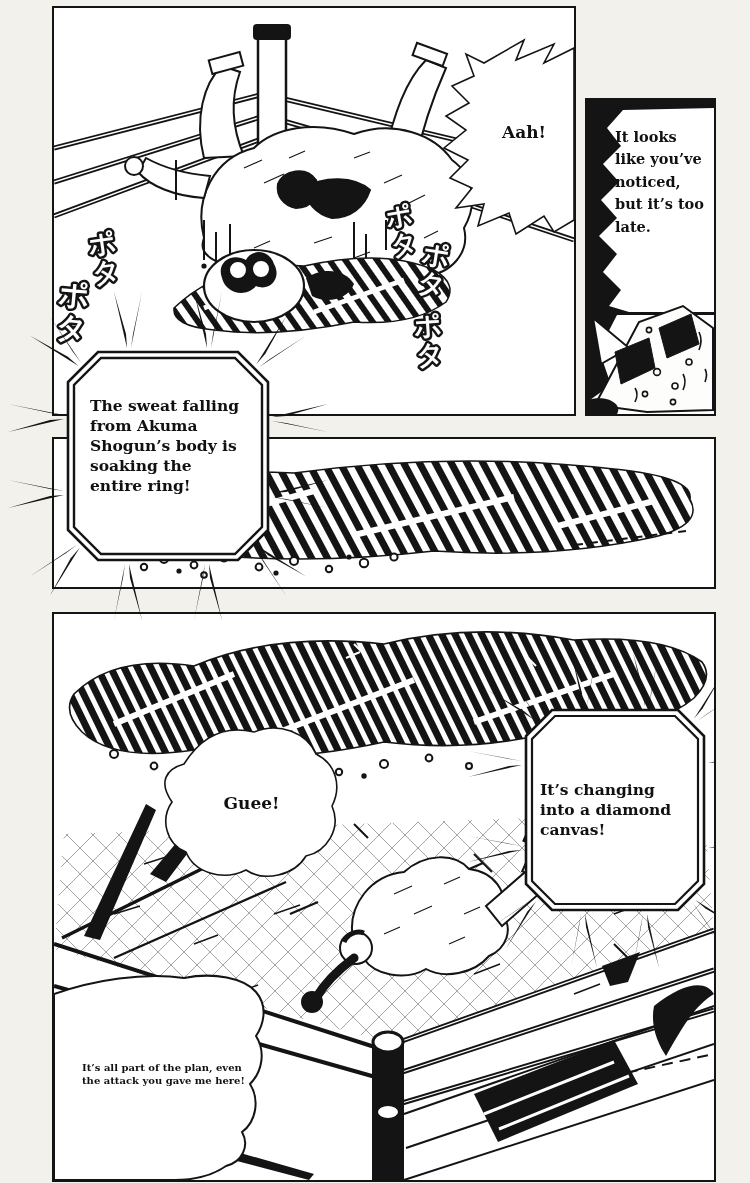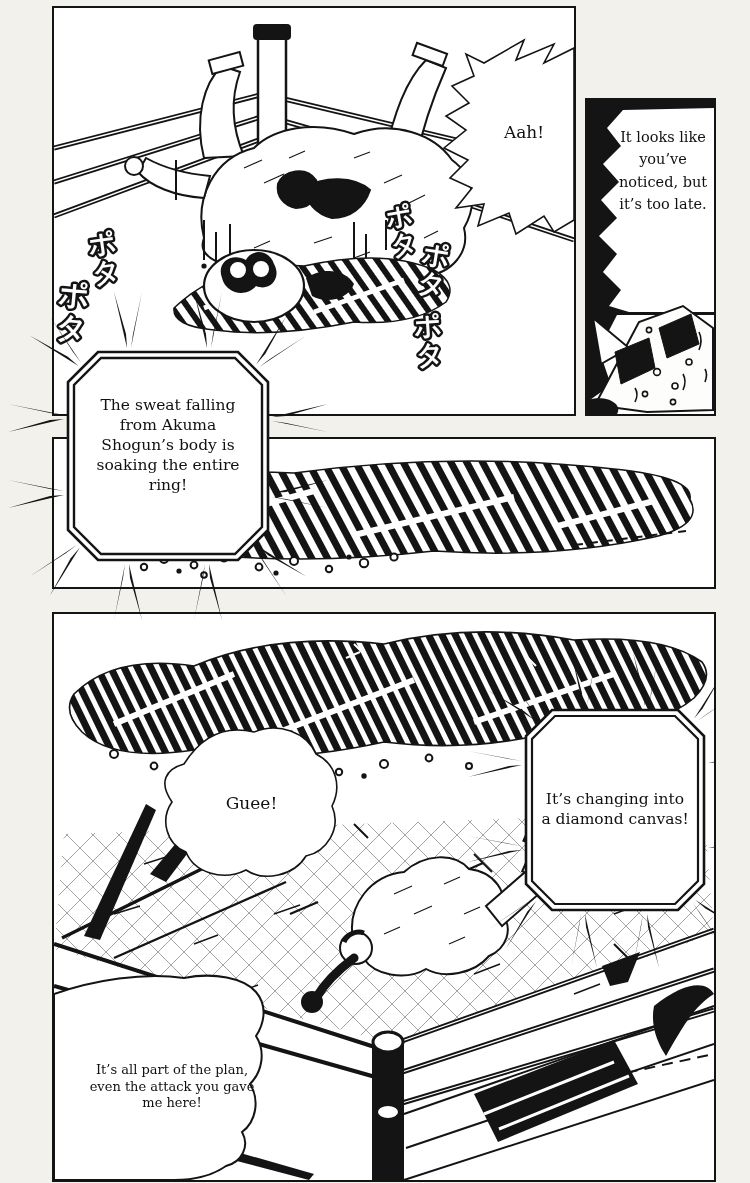--- a/index.html
+++ b/index.html
@@ -1,20 +1,20 @@
 <!DOCTYPE html>
 <html><head>
 <meta charset="utf-8">
 <style>
   html,body { margin:0; padding:0; }
   .page { position:relative; width:750px; height:1183px; background:#f3f1ec; overflow:hidden;
           font-family:"DejaVu Serif", serif; }
   .panel { position:absolute; background:#ffffff; border:2px solid #141414; box-sizing:border-box; }
   svg.art { position:absolute; left:0; top:0; width:100%; height:100%; display:block; }
-  .btext { position:absolute; font-weight:400; color:#111; text-align:center; line-height:1.28;
+  .btext { position:absolute; font-weight:700; color:#111; line-height:1.28;
            z-index:8; font-family:"DejaVu Serif", serif; }
   .flexc { display:flex; align-items:center; justify-content:center; }
   .bubble-layer { position:absolute; z-index:6; }
   .sfx-text { font-family:"DejaVu Sans", sans-serif; font-weight:700; }
 </style>
 </head>
 <body>
 
 <div class="page">
 
@@ -295,16 +295,16 @@
         <polygon points="501,102 621,102 644,125 644,267 621,290 501,290 478,267 478,125" fill="none" stroke="#141414" stroke-width="2.2"></polygon>
       </g>
 
       <g>
         <path d="M0,380 C40,366 90,358 130,364 C160,358 190,364 202,378 C214,392 210,410 202,422 C212,438 208,458 196,470 C206,486 202,508 188,518 C196,532 188,548 172,552 C158,562 140,566 120,566 L0,566 Z" fill="#ffffff" stroke="#141414" stroke-width="2"></path>
       </g>
     </svg>
 
     <div class="btext flexc" style="left:135px;top:165px;width:125px;height:50px;font-size:17px;">Guee!</div>
     <div class="btext flexc" style="left:486px;top:122px;width:150px;height:148px;font-size:15.5px;">It’s changing into a diamond canvas!</div>
-    <div class="btext flexc" style="left:28px;top:408px;width:180px;height:130px;font-size:13px;">It’s all part of the plan, even the attack you gave me here!</div>
+    <div class="btext flexc" style="left:28px;top:396px;width:180px;height:130px;font-size:10px;">It’s all part of the plan, even the attack you gave me here!</div>
   </div>
 
 </div>
 
 </body></html>

